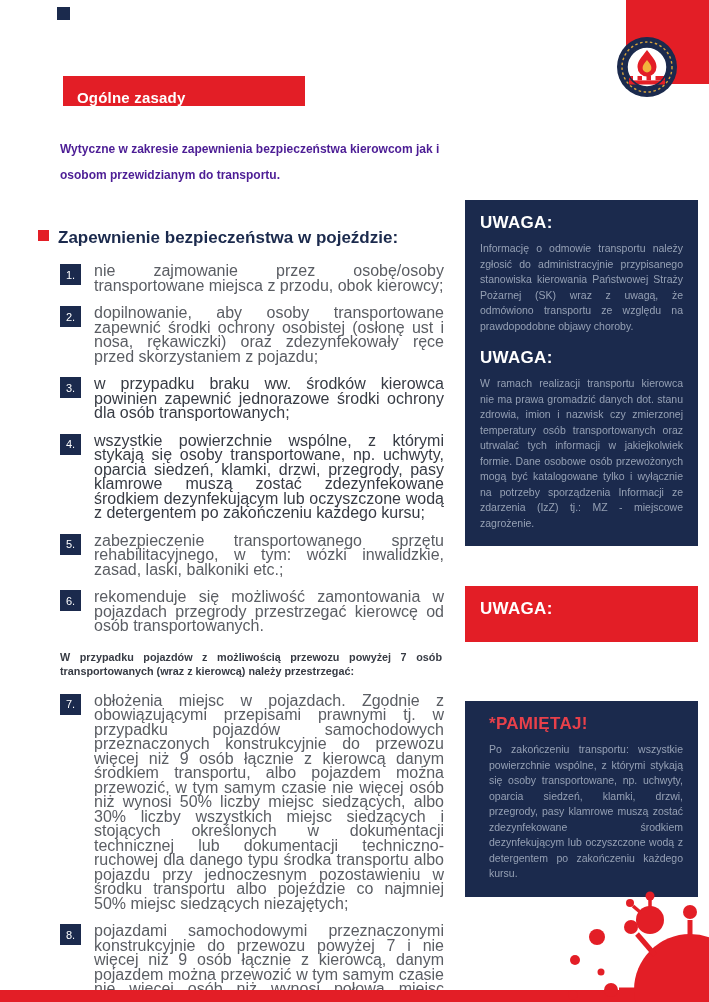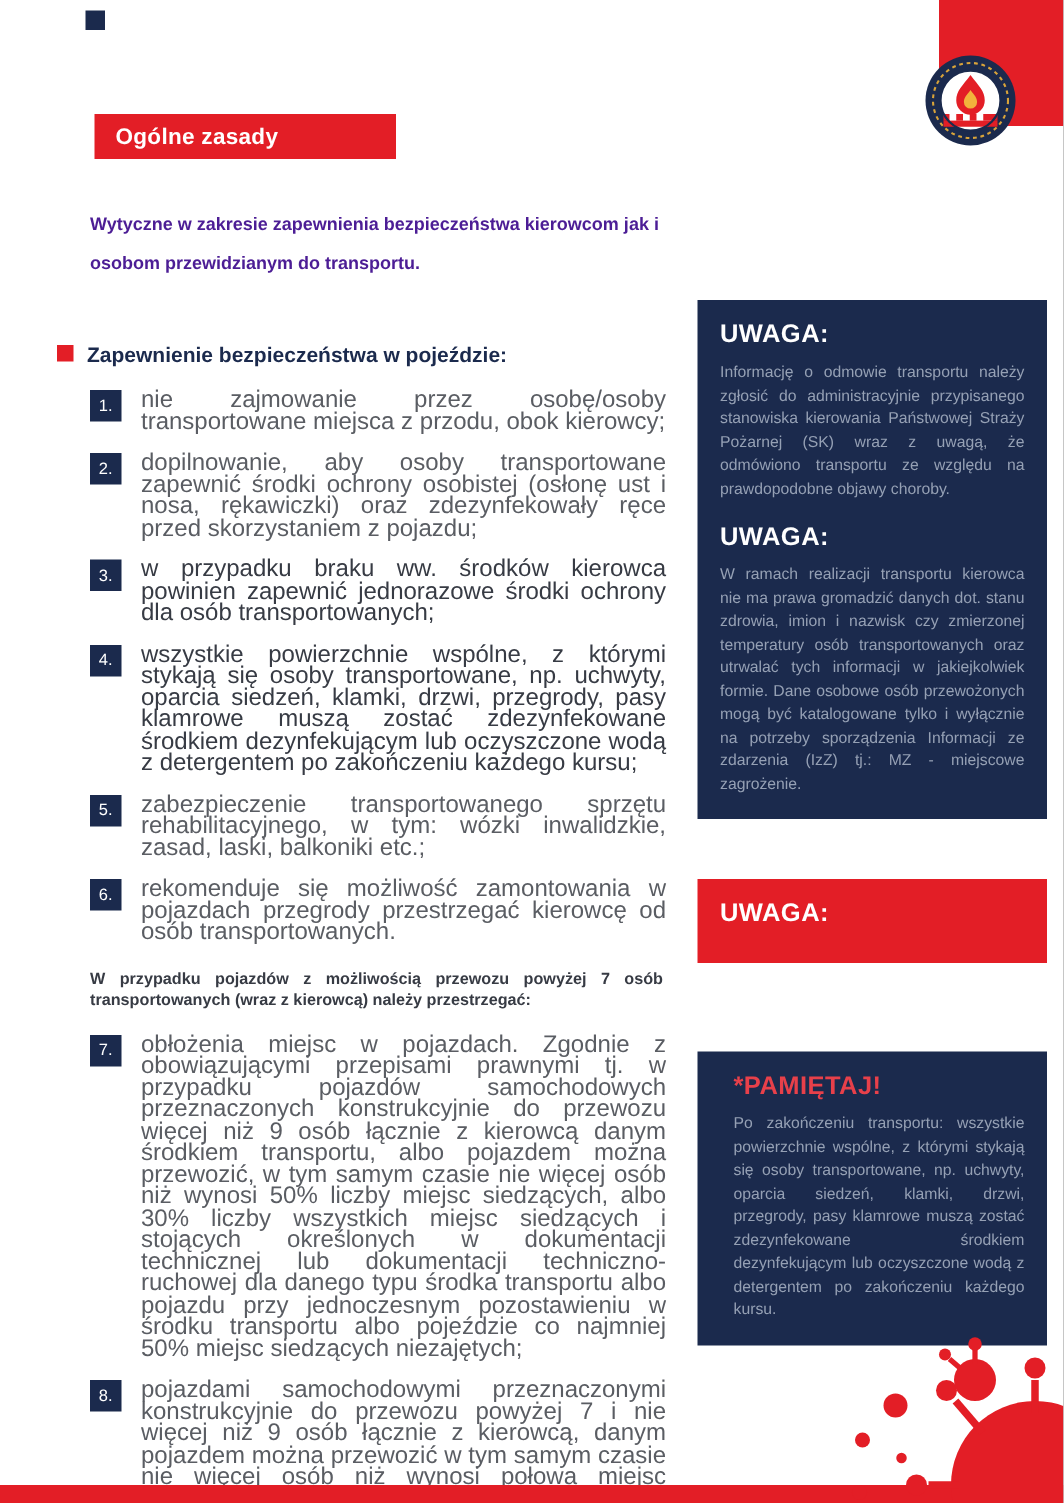--- a/index.html
+++ b/index.html
@@ -8,34 +8,34 @@
     position:relative; width:709px; height:1002px; margin:0 auto;
     background:#ffffff; overflow:hidden;
     font-family:"Liberation Sans", sans-serif;
   }
   
   .corner-square { position:absolute; left:57px; top:7px; width:13px; height:13px; background:#1b2a4d; }
   .red-corner { position:absolute; right:0; top:0; width:83px; height:84px; background:#e31e26; }
   .logo { position:absolute; left:616px; top:36px; width:62px; height:62px; }
   
   .banner {
-    position:absolute; left:63px; top:76px; width:201px; height:30px;
+    position:absolute; left:63px; top:76px; width:242px; height:30px;
     background:#e31e26; color:#fff; font-weight:bold; font-size:15px;
-    display:flex; align-items:center; padding-left:14px; letter-spacing:.2px;
+    display:flex; align-items:flex-end; padding-left:14px; letter-spacing:.2px;
   }
   
   .title {
     position:absolute; left:60px; top:136px; width:392px;
     color:#4c1d95; font-size:12px; font-weight:bold; line-height:26px;
   }
   
   .left-col { position:absolute; left:38px; top:228px; width:406px; }
   .section-header { display:flex; gap:9px; align-items:flex-start; margin-bottom:16px; }
   .red-bullet { width:11px; height:11px; background:#e31e26; flex:0 0 auto; margin-top:2px; }
-  .section-header span.txt { font-size:14px; font-weight:bold; color:#1b2a4d; }
+  .section-header span.txt { font-size:17px; font-weight:bold; color:#1b2a4d; }
   .item { display:flex; gap:13px; margin:0 0 13px 22px; }
   .num {
     width:21px; height:21px; flex:0 0 auto; background:#1b2a4d; color:#fff;
     font-size:11px; display:flex; align-items:center; justify-content:center;
   }
   .itext { font-size:16px; line-height:14.5px; color:#5a5d63; text-align:justify; width:350px; }
   .item.bold .itext { font-weight:normal; color:#373b44; }
   .subsection {
     margin:16px 0 15px 22px; width:382px;
     font-size:10.8px; line-height:14.5px; font-weight:bold; color:#373b44; text-align:justify;

